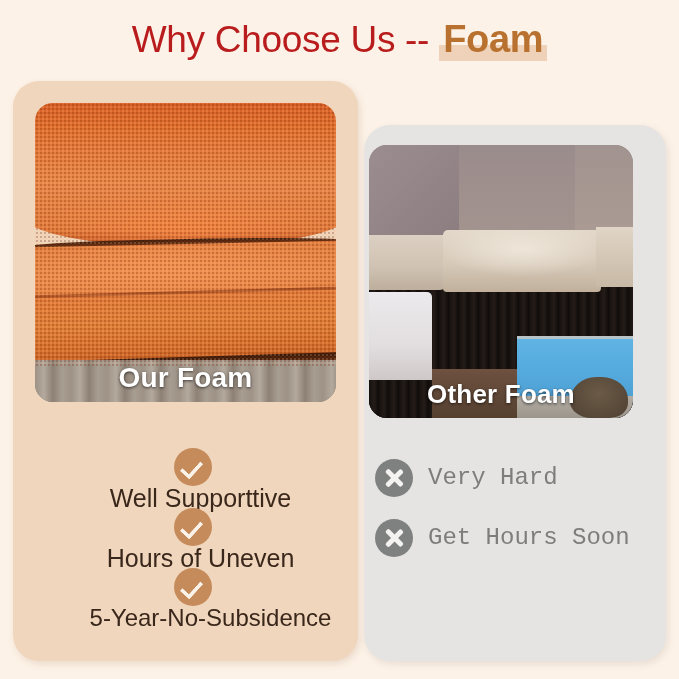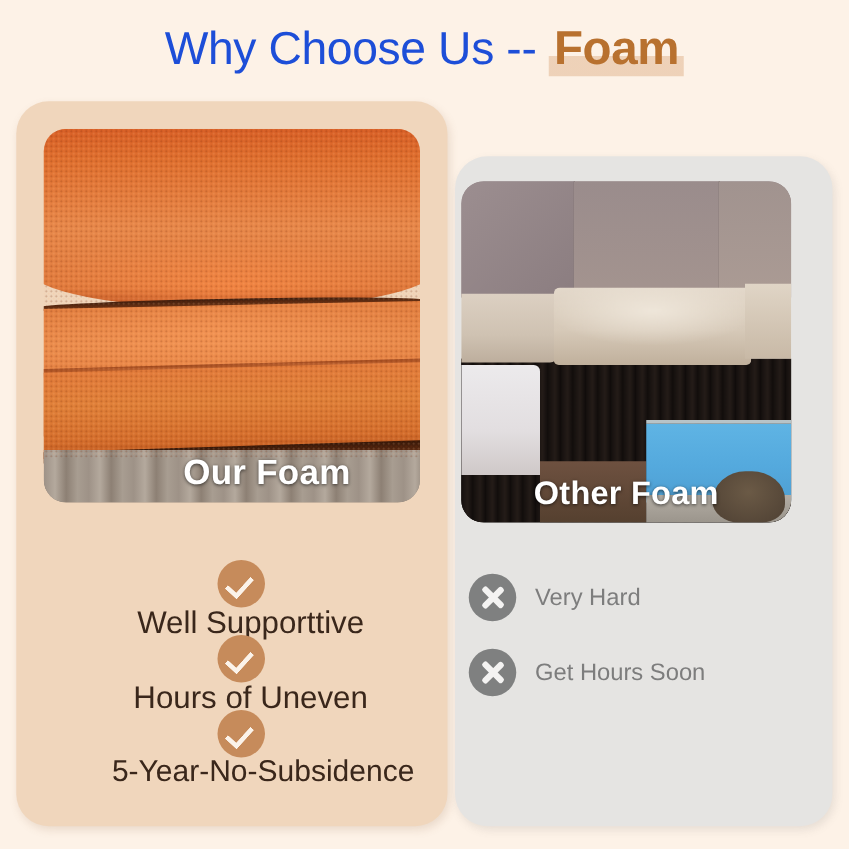--- a/index.html
+++ b/index.html
@@ -20,21 +20,21 @@
     position: absolute;
     top: 18px;
     left: 0;
     width: 679px;
     text-align: center;
     white-space: nowrap;
   }
   #title-plain {
     font-size: 37px;
     font-weight: 400;
-    color: #1d4ed8;
+    color: #b91c1c;
     letter-spacing: -0.3px;
   }
   #title-highlight {
     font-size: 38px;
     font-weight: 700;
     color: #b8712f;
     letter-spacing: -0.3px;
     padding: 0 4px 1px 4px;
     background: linear-gradient(to top,
                 rgba(226,183,146,0.55) 0%,
@@ -224,21 +224,21 @@
     width: 100%;
     text-align: center;
     color: #ffffff;
     font-weight: 700;
     font-size: 27px;
     letter-spacing: 0.2px;
     text-shadow: 0 1px 3px rgba(0,0,0,0.65);
     padding-bottom: 7px;
     box-sizing: border-box;
   }
-  #caption-ours { font-size: 28px; padding-bottom: 8px; margin-left: 28px; }
+  #caption-ours { font-size: 28px; padding-bottom: 8px; }
   #caption-other { font-size: 26px; padding-bottom: 8px; }
 
   
   .feature-list {
     position: absolute;
     left: 0;
     width: 100%;
   }
   #list-ours  { top: 367px; }
   #list-other { top: 323px; }
@@ -289,21 +289,22 @@
     line-height: 1;
     white-space: nowrap;
   }
   #list-ours .feature-label {
     color: #3a271b;
     font-weight: 400;
   }
   #list-other .feature-label {
     color: #7d7d7d;
     font-weight: 400;
-    font-size: 19px;
+    font-size: 24px;
+    font-family: Liberation Mono, monospace;
   }
   #list-ours .feature-row:nth-child(3) .feature-label { font-size: 24px; margin-left: 20px; }
 </style>
 </head>
 <body>
 
 <div id="title-bar">
   <span id="title-plain">Why Choose Us -- </span><span id="title-highlight">Foam</span>
 </div>
 

